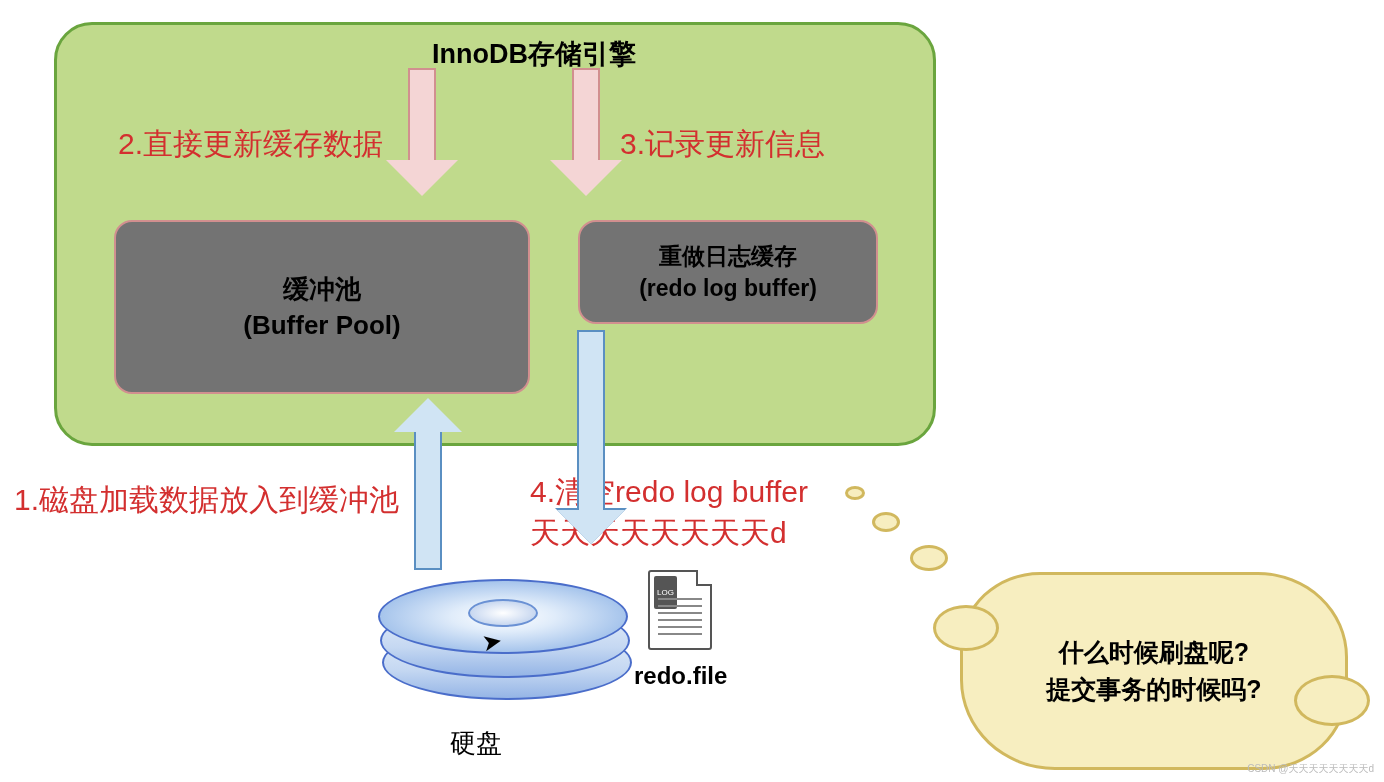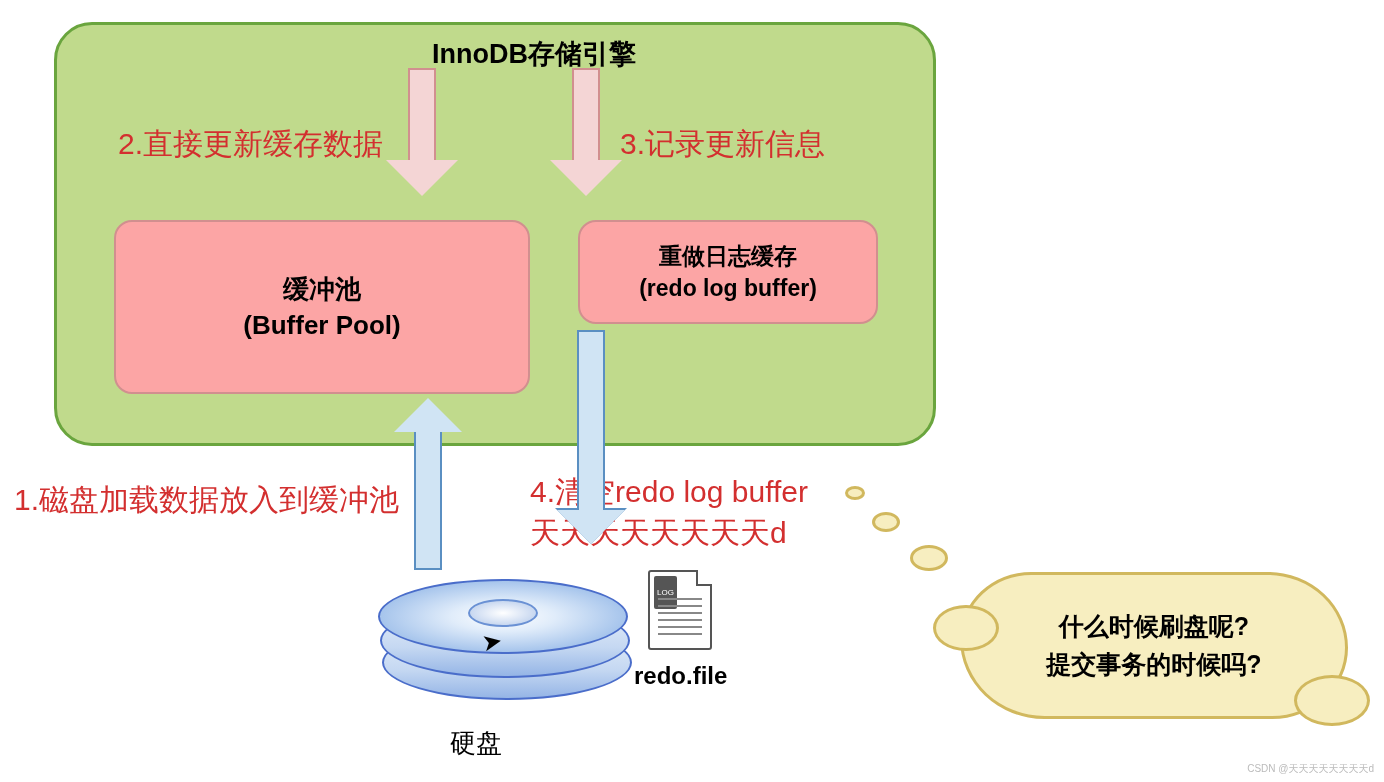--- a/index.html
+++ b/index.html
@@ -39,21 +39,21 @@
     white-space: nowrap;
   }
   .label-h1 { left: 118px; top: 124px; }
   .label-h3 { left: 620px; top: 124px; }
   .label-h2 { left: 14px; top: 480px; }
   .label-h4 { left: 530px; top: 472px; }
   .label-h4 div { line-height: 1.35; }
 
   .box {
     position: absolute;
-    background: #fca5a5;
+    background: #737373;
     border: 2px solid #d18f8f;
     border-radius: 18px;
     text-align: center;
     display: flex;
     flex-direction: column;
     justify-content: center;
     align-items: center;
     font-size: 26px;
     font-weight: bold;
     color: #000;
@@ -201,21 +201,21 @@
   }
   .file-icon .lines div{height:2px;background:#888;margin-bottom:5px;}
   .file-label{
     position:absolute;left:634px;top:662px;
     font-size:24px;font-weight:bold;
   }
 
   .cloud {
     position:absolute;
     left:960px; top:572px;
-    width:388px;height:147px;
+    width:388px;height:198px;
     background:#f7eec0;
     border:3px solid #d1b85e;
     border-radius:80px 90px 85px 95px / 75px 85px 80px 90px;
     display:flex;flex-direction:column;
     justify-content:center;align-items:center;
     font-size:25px;font-weight:bold;
     line-height:1.5;
   }
   .cloud::before,.cloud::after{
     content:"";position:absolute;background:#f7eec0;border:3px solid #d1b85e;border-radius:50%;

